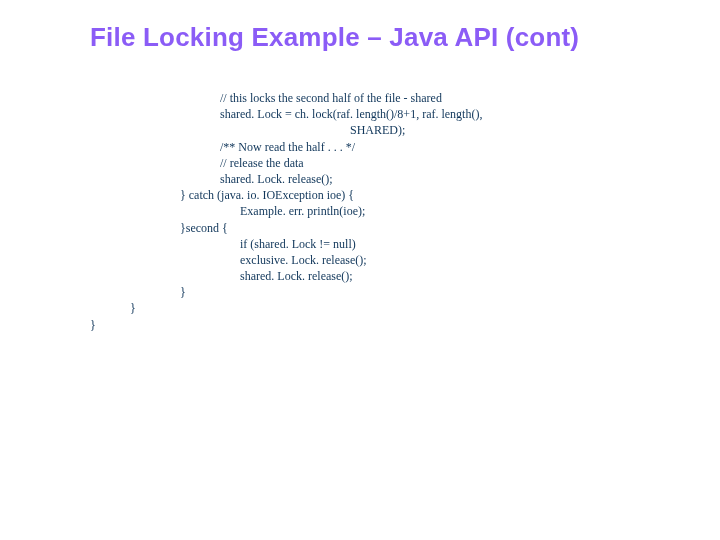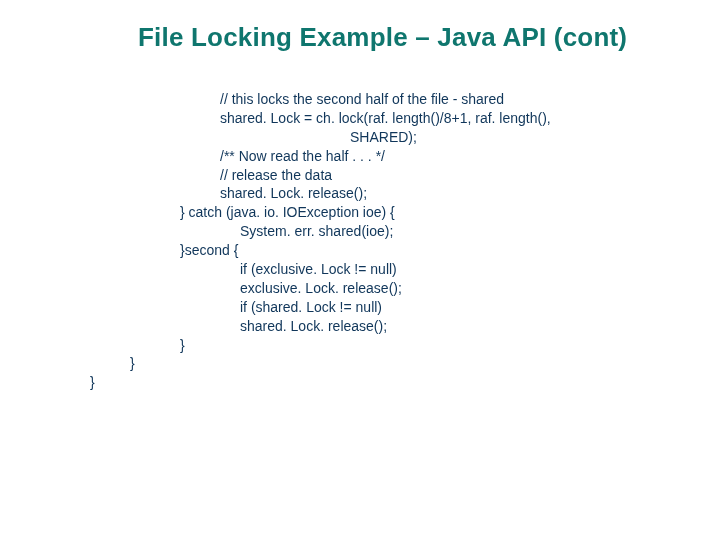--- a/index.html
+++ b/index.html
@@ -17,34 +17,33 @@
     position: relative;
     box-sizing: border-box;
   }
   .title {
     position: absolute;
     top: 22px;
     left: 90px;
     right: 20px;
     font-size: 26px;
     font-weight: 700;
-    color: #0f766e;
+    color: #8b5cf6;
     letter-spacing: 0.2px;
     white-space: nowrap;
-    margin-left: 48px;
   }
   .code {
     position: absolute;
     top: 90px;
     left: 90px;
     right: 20px;
-    font-size: 14px;
+    font-size: 12px;
     line-height: 1.35;
     color: #10365a;
-    font-family: Liberation Sans, sans-serif;
+    font-family: Liberation Serif, serif;
   }
   .code .row div {
     white-space: pre;
   }
   .row {
     display: flex;
   }
   .ind0 { width: 0px; flex: 0 0 auto; }
   .ind1 { width: 40px; flex: 0 0 auto; }
   .ind2 { width: 90px; flex: 0 0 auto; }
@@ -82,37 +81,36 @@
     <div class="row">
         <span class="ind3"></span>
         <div>shared. Lock. release();</div>
       </div>
     <div class="row">
         <span class="ind2"></span>
         <div>} catch (java. io. IOException ioe) {</div>
       </div>
     <div class="row">
         <span class="ind4"></span>
-        <div>System. err. shared(ioe);</div>
+        <div>Example. err. println(ioe);</div>
       </div>
     <div class="row">
         <span class="ind2"></span>
         <div>}second {</div>
       </div>
     <div class="row">
         <span class="ind4"></span>
-        <div>if (exclusive. Lock != null)</div>
+      </div>
+    <div class="row">
+        <span class="ind4"></span>
+        <div>if (shared. Lock != null)</div>
       </div>
     <div class="row">
         <span class="ind4"></span>
         <div>exclusive. Lock. release();</div>
-      </div>
-    <div class="row">
-        <span class="ind4"></span>
-        <div>if (shared. Lock != null)</div>
       </div>
     <div class="row">
         <span class="ind4"></span>
         <div>shared. Lock. release();</div>
       </div>
     <div class="row">
         <span class="ind2"></span>
         <div>}</div>
       </div>
     <div class="row">

